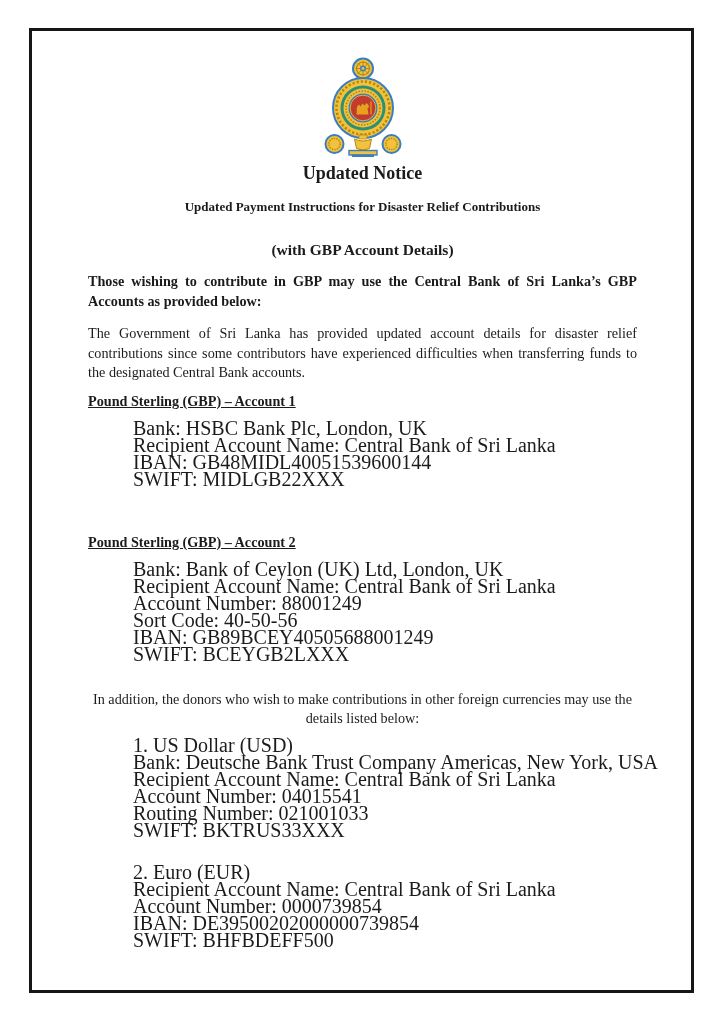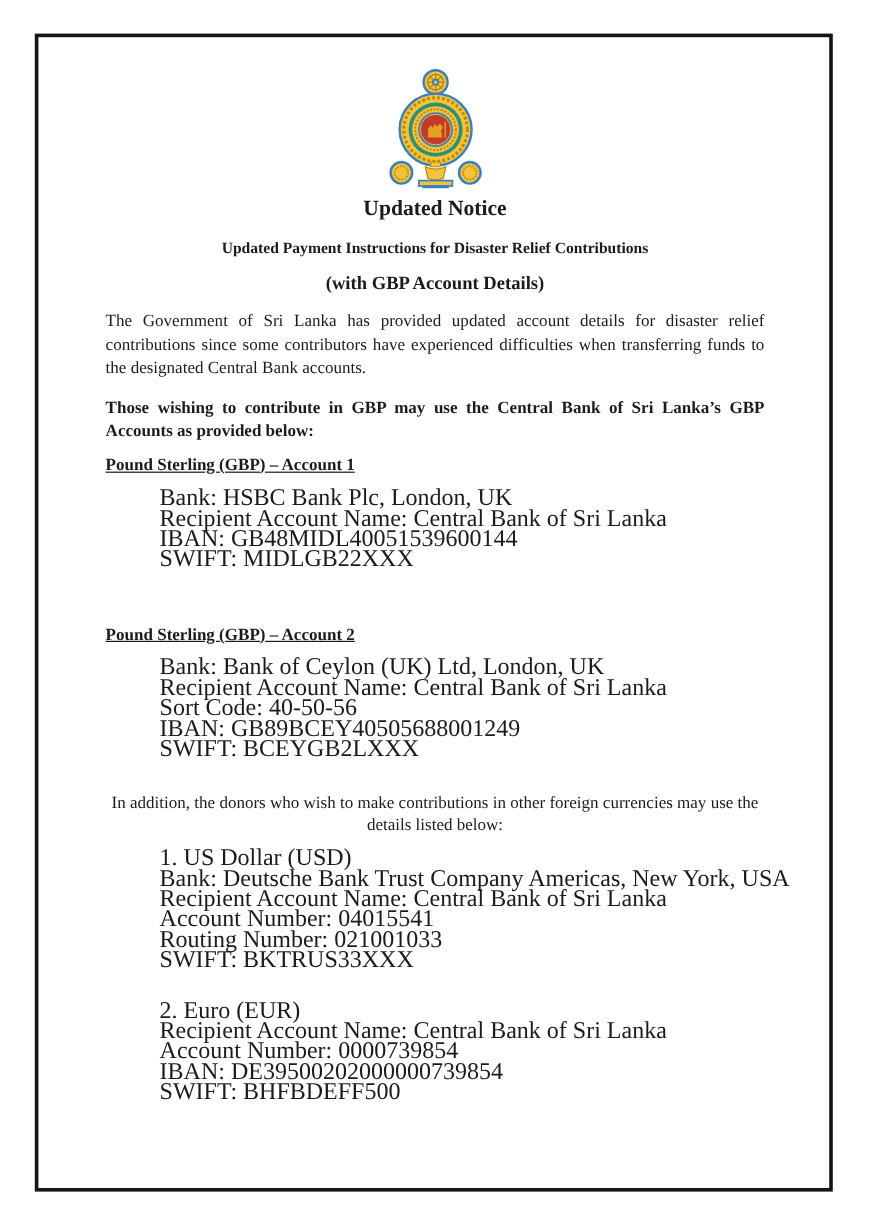--- a/index.html
+++ b/index.html
@@ -40,21 +40,21 @@
     text-align: center;
   }
   h2.subtitle {
     margin: 15px 0 0 0;
     font-size: 13px;
     line-height: 18px;
     font-weight: bold;
     text-align: center;
   }
   h2.subtitle2 {
-    margin: 12px 0 0 0;
+    margin: 25px 0 0 0;
     font-size: 15.5px;
     line-height: 18px;
     font-weight: bold;
     text-align: center;
   }
   p.body-par {
     margin: 13px 0 0 0;
     font-size: 14.2px;
     line-height: 19.5px;
     text-align: justify;
@@ -119,39 +119,40 @@
         <path d="M35.5 82 Q44 86 52.5 82 L50.5 91.5 Q44 94.5 37.5 91.5 Z" stroke="#b8860b" stroke-width="1" fill="#f0c23e"></path>
         <rect x="30" y="93.5" width="28" height="4.5" stroke="#3b7ec0" stroke-width="1.4" fill="#f0c23e"></rect>
         <rect x="33" y="97.5" width="22" height="2.5" fill="#3b7ec0"></rect>
       </svg>
     </div>
 
     <h1 class="title">Updated Notice</h1>
     <h2 class="subtitle">Updated Payment Instructions for Disaster Relief Contributions</h2>
     <h2 class="subtitle2">(with GBP Account Details)</h2>
 
+    <p class="body-par bold">Those wishing to contribute in GBP may use the Central Bank of Sri Lanka’s GBP Accounts as provided below:</p>
+
     <p class="body-par">The Government of Sri Lanka has provided updated account details for disaster relief contributions since some contributors have experienced difficulties when transferring funds to the designated Central Bank accounts.</p>
-
-    <p class="body-par bold">Those wishing to contribute in GBP may use the Central Bank of Sri Lanka’s GBP Accounts as provided below:</p>
 
     <section>
       <h3 class="acct-heading">Pound Sterling (GBP) – Account 1</h3>
       <div class="acct">
         <div class="acct-line">Bank: HSBC Bank Plc, London, UK</div>
         <div class="acct-line">Recipient Account Name: Central Bank of Sri Lanka</div>
         <div class="acct-line">IBAN: GB48MIDL40051539600144</div>
         <div class="acct-line">SWIFT: MIDLGB22XXX</div>
       </div>
     </section>
 
     <section>
       <h3 class="acct-heading second">Pound Sterling (GBP) – Account 2</h3>
       <div class="acct">
         <div class="acct-line">Bank: Bank of Ceylon (UK) Ltd, London, UK</div>
         <div class="acct-line">Recipient Account Name: Central Bank of Sri Lanka</div>
+        <div class="acct-line">Account Number: 88001249</div>
         <div class="acct-line">Sort Code: 40-50-56</div>
         <div class="acct-line">IBAN: GB89BCEY40505688001249</div>
         <div class="acct-line">SWIFT: BCEYGB2LXXX</div>
       </div>
     </section>
 
     <p class="body-par left other-note">In addition, the donors who wish to make contributions in other foreign currencies may use the details listed below:</p>
 
     <section>
       <div class="acct first-foreign">

